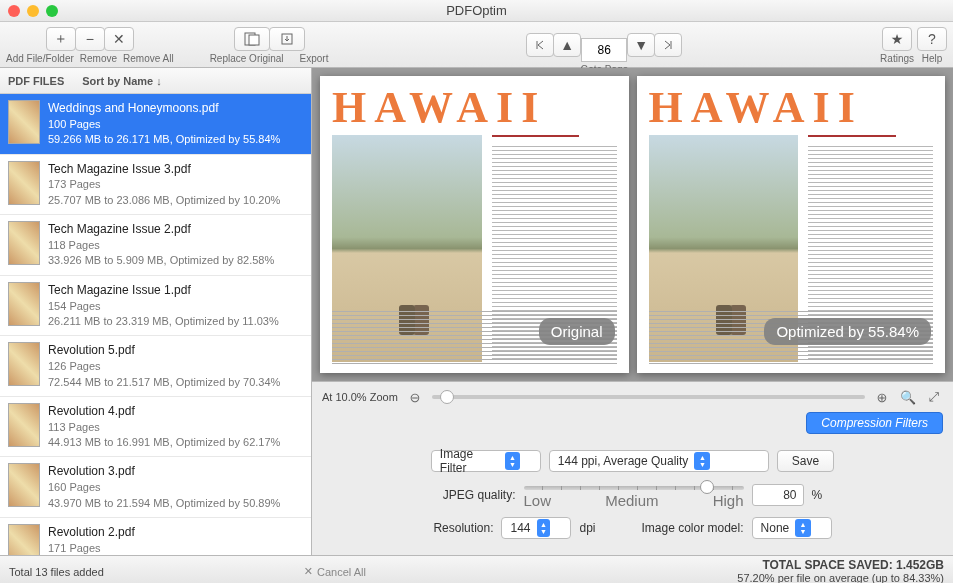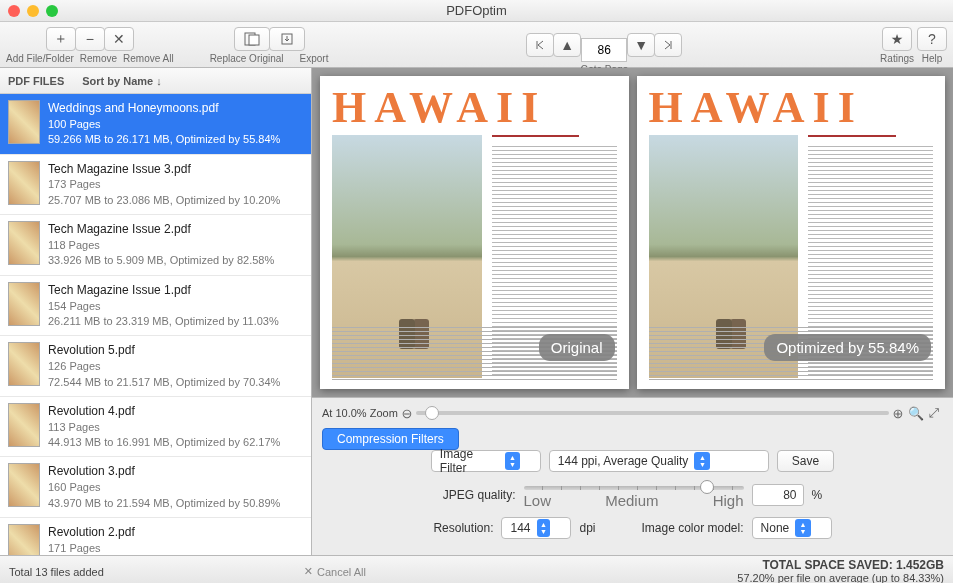--- a/index.html
+++ b/index.html
@@ -38,25 +38,25 @@
 .page-body{display:flex;padding:0 12px 10px;gap:10px;height:calc(100% - 60px);}
 .photo{flex:1.2;background:linear-gradient(to bottom,#c7d9e2 0%,#a8b896 45%,#8a9470 50%,#d8c8a4 52%,#c9b58d 100%);position:relative;}
 .photo::after{content:"";position:absolute;left:45%;bottom:12%;width:16px;height:30px;background:rgba(40,30,20,.6);border-radius:3px;box-shadow:14px 0 0 rgba(60,40,30,.6);}
 .textcol{flex:1;display:flex;flex-direction:column;gap:2px;}
 .redline{height:6px;margin-bottom:3px;}
 .redline span{display:block;height:2px;background:#a33;width:70%;}
 .para{height:100%;background:repeating-linear-gradient(to bottom,#b8b8b8 0 1px,transparent 1px 4px);}
 .bottom-text{position:absolute;bottom:6px;left:12px;right:12px;height:56px;background:repeating-linear-gradient(to bottom,#b0b0b0 0 1px,transparent 1px 4px);}
 .overlay-badge{position:absolute;bottom:28px;right:14px;background:rgba(130,130,130,.92);color:#fff;font-size:15px;padding:5px 12px;border-radius:11px;}
 .controls{background:#ececec;border-top:1px solid #b8b8b8;padding:6px 10px 8px;}
-.zoom-row{display:flex;align-items:center;gap:0;font-size:11px;color:#444;margin-bottom:6px;}
+.zoom-row{display:flex;align-items:center;gap:8px;font-size:11px;color:#444;margin-bottom:6px;}
 .zoom-slider{flex:1;height:4px;background:#c8c8c8;border-radius:2px;position:relative;}
 .zoom-knob{position:absolute;left:2%;top:-5px;width:14px;height:14px;background:#fff;border:1px solid #aaa;border-radius:50%;}
 .mag{width:18px;height:18px;display:flex;align-items:center;justify-content:center;font-size:13px;color:#666;}
-.filters-head{display:flex;justify-content:flex-start;margin-bottom:0;}
+.filters-head{display:flex;justify-content:flex-end;margin-bottom:16px;font-style:italic;}
 .seg-btn{background:#3b8cff;color:#fff;font-size:12px;padding:3px 14px;border-radius:4px;border:1px solid #2a6fd6;}
 .form-row{display:flex;align-items:center;gap:8px;font-size:12px;color:#333;margin-bottom:8px;justify-content:center;}
 .combo{height:22px;background:#fff;border:1px solid #bcbcbc;border-radius:4px;display:flex;align-items:center;padding:0 20px 0 8px;font-size:12px;position:relative;}
 .combo .carets{width:16px;height:18px;background:#3b8cff;border-radius:3px;margin-left:6px;display:flex;flex-direction:column;align-items:center;justify-content:center;color:#fff;font-size:7px;line-height:7px;}
 .btn{height:22px;padding:8px 14px;background:linear-gradient(#fff,#f1f1f1);border:1px solid #bcbcbc;border-radius:4px;font-size:12px;display:flex;align-items:center;}
 .qslider{flex:0 0 220px;display:flex;flex-direction:column;}
 .qtrack{height:4px;background:linear-gradient(#b8b8b8,#d6d6d6);border-radius:2px;position:relative;margin-top:6px;}
 .qtrack::before{content:"";position:absolute;inset:0;background:repeating-linear-gradient(to right,transparent 0 18px,#999 18px 19px);}
 .qknob{position:absolute;top:-6px;left:80%;width:14px;height:14px;background:#fff;border:1px solid #999;border-radius:50%;}
 .qlabels{display:flex;justify-content:space-between;font-size:15px;color:#777;margin-top:2px;}

